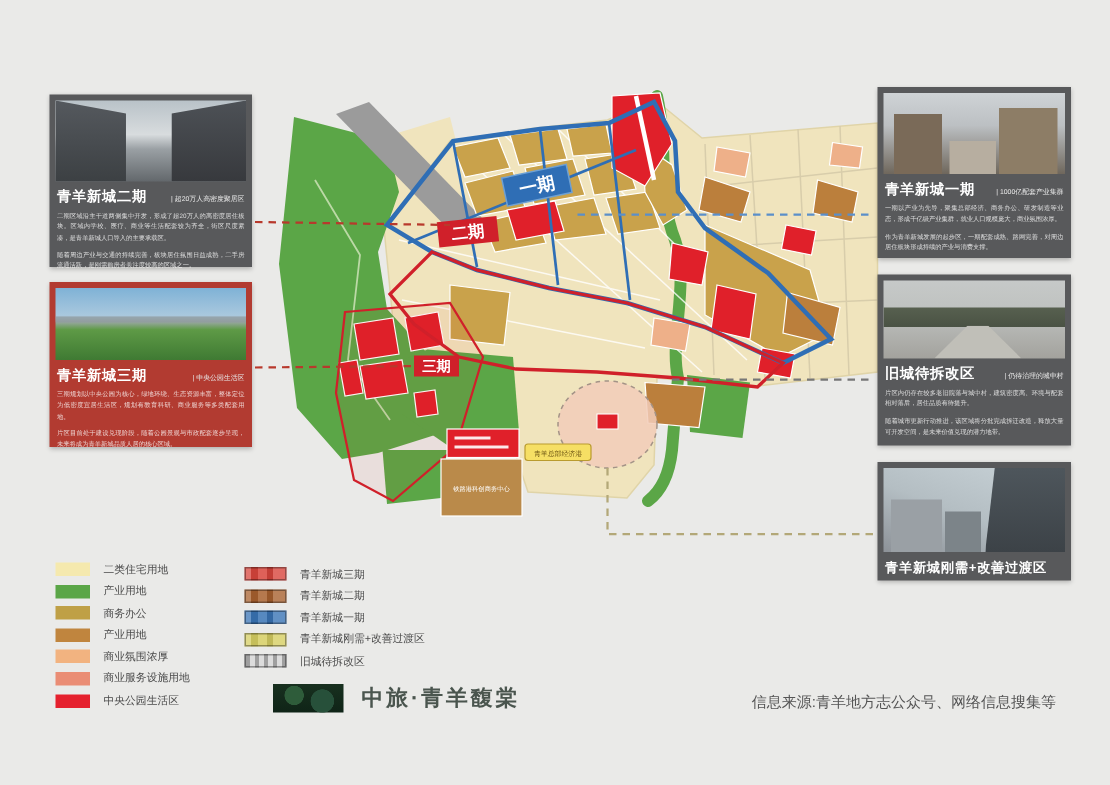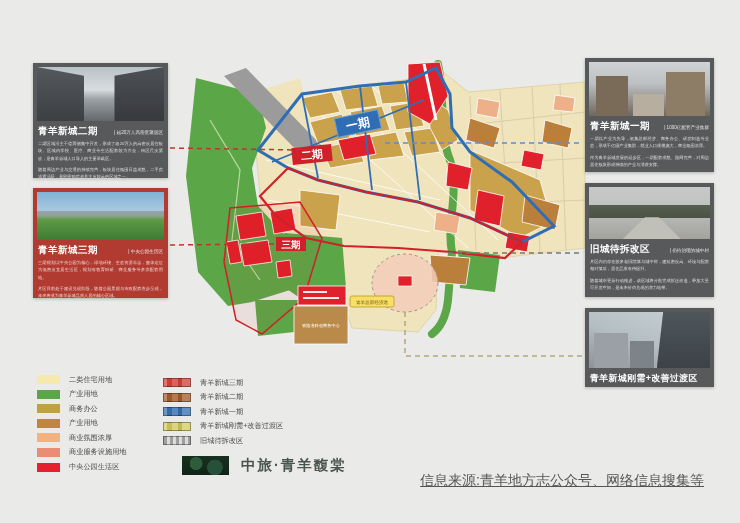--- a/index.html
+++ b/index.html
@@ -47,21 +47,21 @@
   .swatch.striped{background-image:repeating-linear-gradient(90deg,#9f9f9f 0 3px,#dcdcdc 3px 6px)!important;}
   .llabel{font-size:7.2px;color:#4a4a4a;white-space:nowrap;}
 
   
   .logo{position:absolute;left:163px;top:456px;display:flex;padding-left:19px;}
   .logo-img{width:47px;height:19px;background:
       radial-gradient(circle at 30% 40%,#2e5c3a 0 18%,transparent 19%),
       radial-gradient(circle at 70% 60%,#27503a 0 22%,transparent 23%),
       linear-gradient(#18301f,#0f2417);flex:none;}
   .logo-text{margin-left:12px;font-size:14.5px;font-weight:bold;color:#4a554e;letter-spacing:2px;}
-  .source{position:absolute;right:36px;top:472px;font-size:14px;color:#555;text-decoration:underline;}
+  .source{position:absolute;right:36px;top:461px;font-size:10px;color:#555;}
 </style>
 </head>
 <body>
 
 <div class="canvas">
 
 <svg width="740" height="523" viewBox="0 0 740 523">
 
   <g>
     <polygon points="254,92 300,78 304,94 262,146" fill="#f0e4bd"></polygon>

